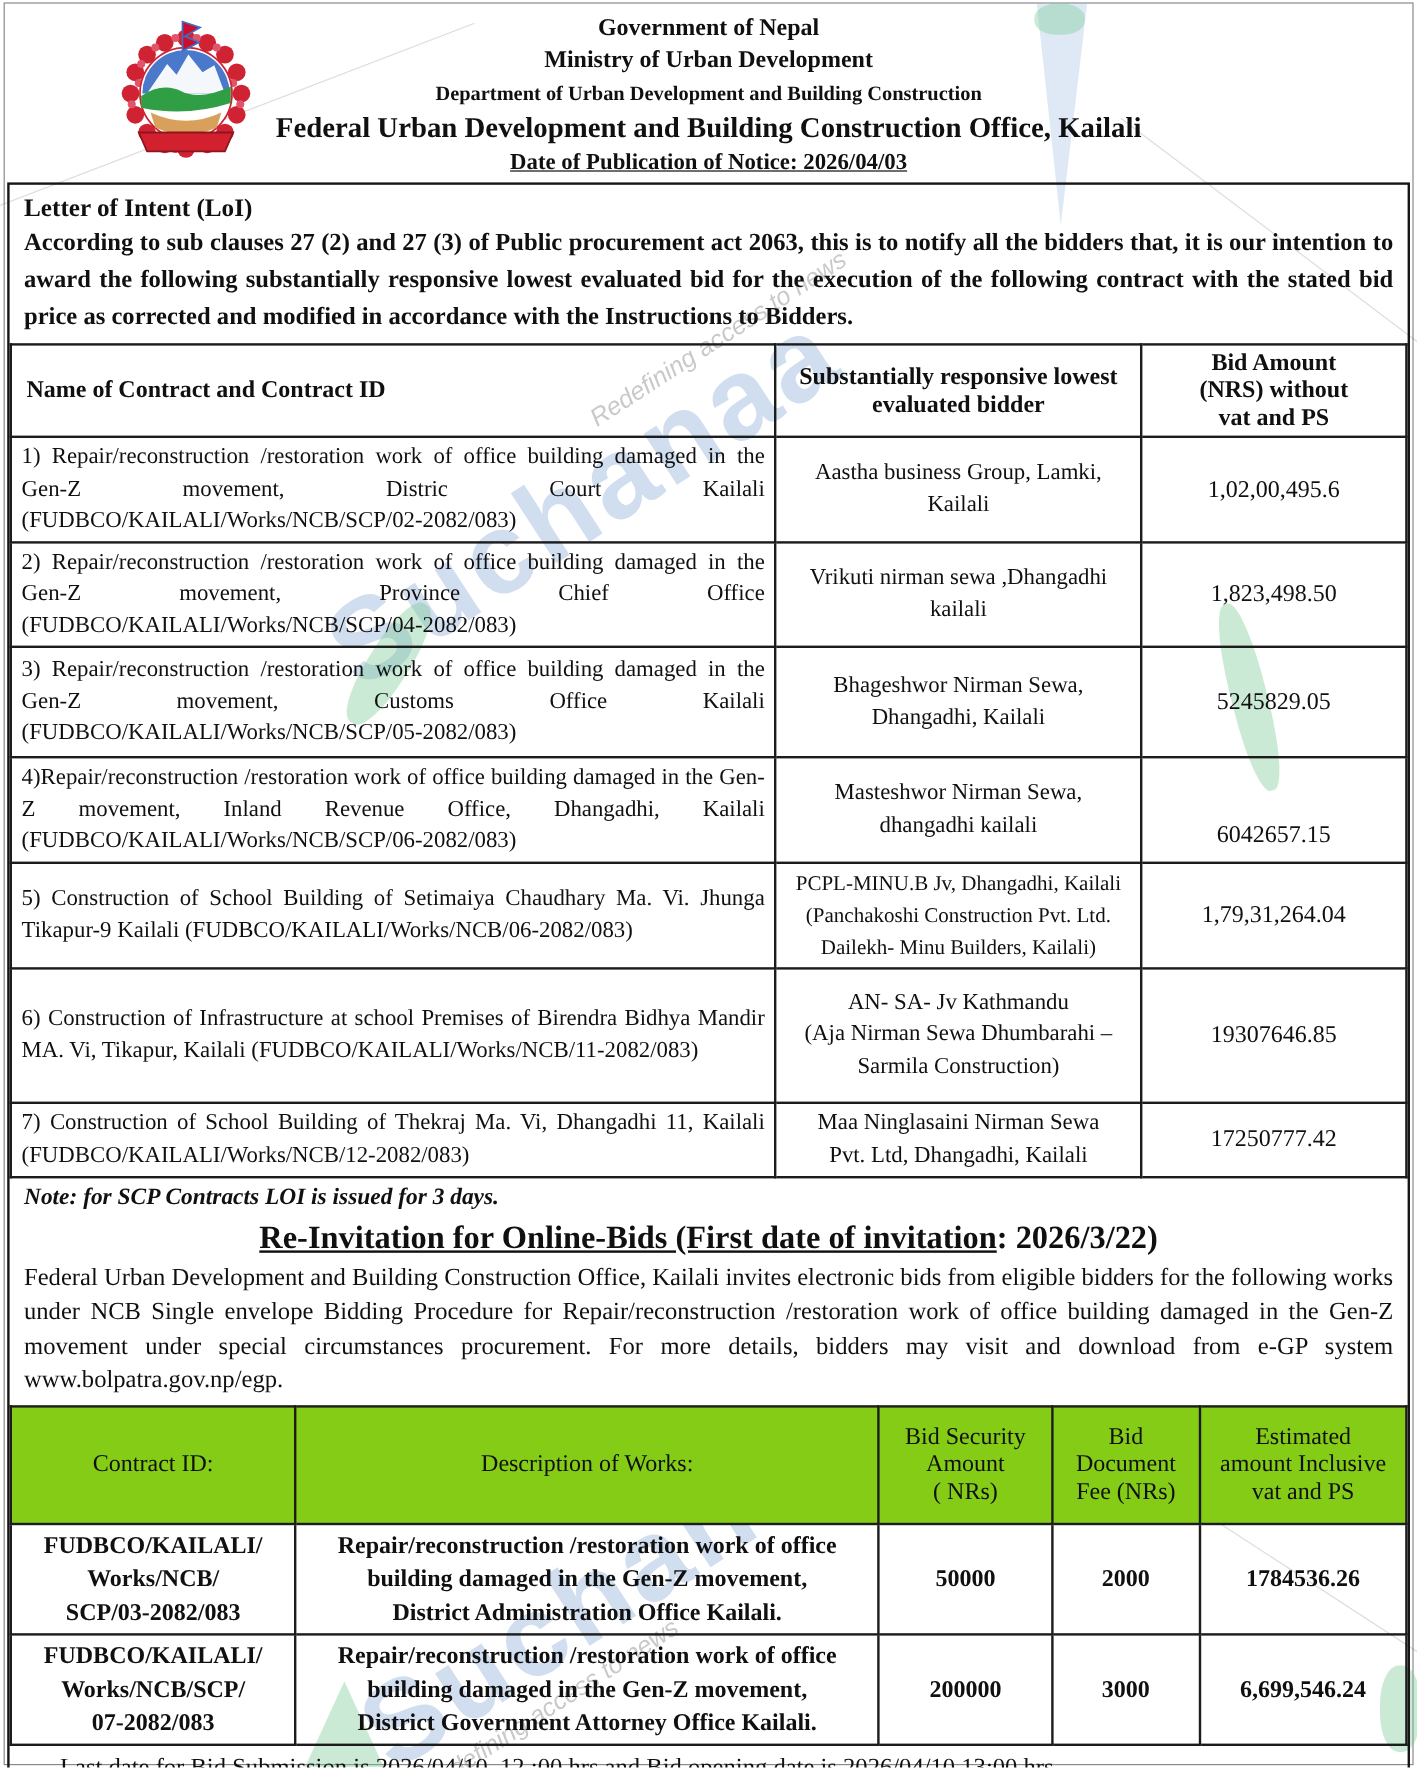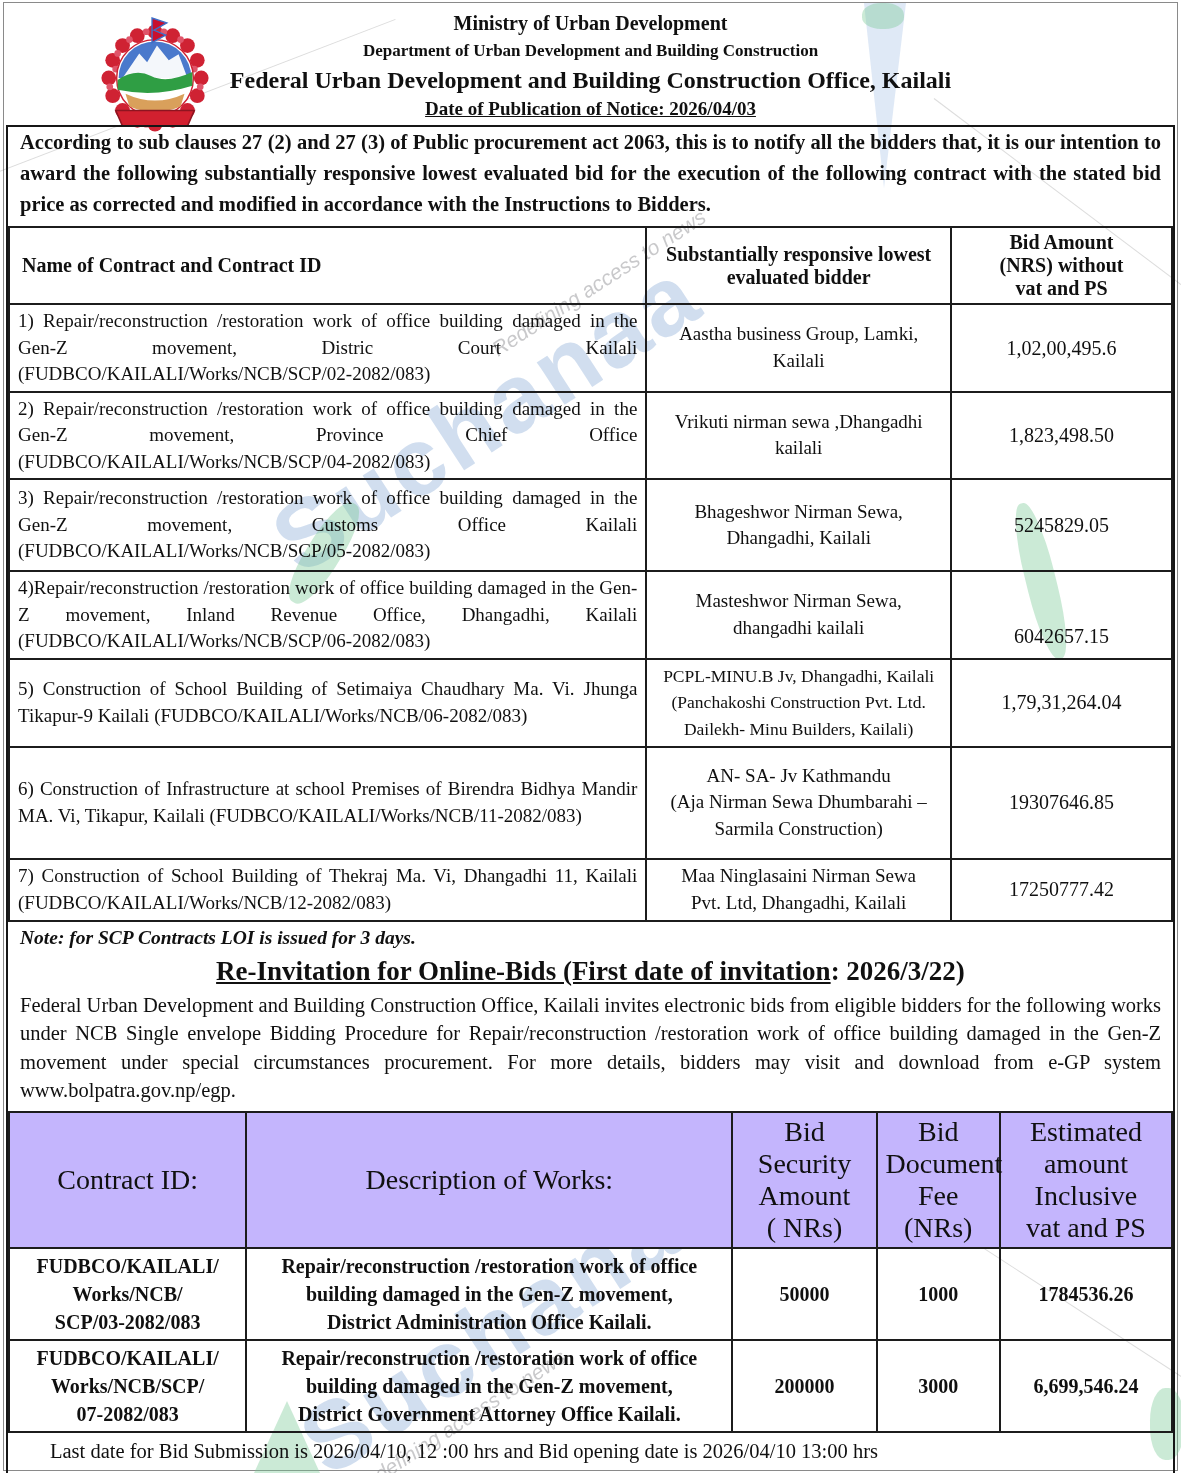--- a/index.html
+++ b/index.html
@@ -52,21 +52,21 @@
   .t1 tbody tr:nth-child(5){height:88px;}
   .t1 tbody tr:nth-child(6){height:112px;}
   .t1 tbody tr:nth-child(7){height:62px;}
   td.vbottom{vertical-align:bottom;padding-bottom:8px;}
 
   .note{font-size:19.5px;font-weight:bold;font-style:italic;padding-top:3px;line-height:26px;}
   .reinv-head{text-align:center;font-size:27px;font-weight:bold;line-height:38px;margin:1px 0;}
   .reinv-head .u{text-decoration:underline;}
   .reinv-intro{font-size:20.5px;line-height:28.6px;text-align:justify;padding-bottom:6px;}
 
-  .t2 th{font-size:28px;font-weight:normal;background:#c4b5fd;}
+  .t2 th{font-size:20px;font-weight:normal;background:#84cc16;}
   .t2 thead tr{height:98px;}
   .t2 td{font-size:20px;font-weight:bold;line-height:28px;text-align:center;}
   .t2 tbody tr:nth-child(1){height:84px;}
   .t2 tbody tr:nth-child(2){height:74px;}
 
   .lastdate{font-size:20.5px;line-height:29px;padding-top:4px;margin-left:30px;}
   .office-chief{font-size:21px;font-weight:bold;text-align:right;padding:2px 10px 5px 0;line-height:26px;}
 </style>
 </head>
 <body>
@@ -122,29 +122,31 @@
           <circle cx="22" cy="39" r="3.4"></circle>
       </g>
       <circle cx="60" cy="64" r="39" fill="#ffffff" stroke="#cf2233" stroke-width="1.5"></circle>
       <path d="M23,64 a37,37 0 1 1 74,0 z" fill="#4a79cc"></path>
       <polygon points="27,64 44,39 52,48 62,31 74,46 84,40 93,64" fill="#f4f7fb"></polygon>
       <path d="M22,66 Q40,54 56,62 Q72,70 98,58 L98,72 Q60,84 22,76 z" fill="#2f9e44"></path>
       <path d="M30,80 Q60,94 90,80 L86,93 Q60,104 34,93 z" fill="#d9a05b"></path>
       <path d="M20,97 L100,97 L93,113 L27,113 z" fill="#d2202f" stroke="#8e1420" stroke-width="1.5"></path>
       <path d="M57,3 L57,28 L71,20.5 L59,15.5 L72,8 z" fill="#c8102e" stroke="#3d6fc9" stroke-width="1.4"></path>
     </svg>
+    <div class="l1">Government of Nepal</div>
     <div class="l2">Ministry of Urban Development</div>
     <div class="l3">Department of Urban Development and Building Construction</div>
     <div class="l4">Federal Urban Development and Building Construction Office, Kailali</div>
     <div class="l5">Date of Publication of Notice: 2026/04/03</div>
   </header>
 
   <div class="inner-box">
 
     <section>
+      <div class="loi-title pad-x">Letter of Intent (LoI)</div>
       <div class="loi-intro pad-x">According to sub clauses 27 (2) and 27 (3) of Public procurement act 2063, this is to notify all the bidders that, it is our intention to award the following substantially responsive lowest evaluated bid for the execution of the following contract with the stated bid price as corrected and modified in accordance with the Instructions to Bidders.</div>
     </section>
 
     <table class="t1">
       <colgroup>
           <col style="width:54.8%">
           <col style="width:26.2%">
           <col style="width:19%">
         </colgroup>
       <thead>
@@ -238,21 +240,21 @@
       </thead>
       <tbody>
         <tr>
           <td class="pl">FUDBCO/KAILALI/
 Works/NCB/
 SCP/03-2082/083</td>
           <td class="pl">Repair/reconstruction /restoration work of office
 building damaged in the Gen-Z movement,
 District Administration Office Kailali.</td>
           <td>50000</td>
-          <td>1000</td>
+          <td>2000</td>
           <td>1784536.26</td>
         </tr>
         <tr>
           <td class="pl">FUDBCO/KAILALI/
 Works/NCB/SCP/
 07-2082/083</td>
           <td class="pl">Repair/reconstruction /restoration work of office
 building damaged in the Gen-Z movement,
 District Government Attorney Office Kailali.</td>
           <td>200000</td>

